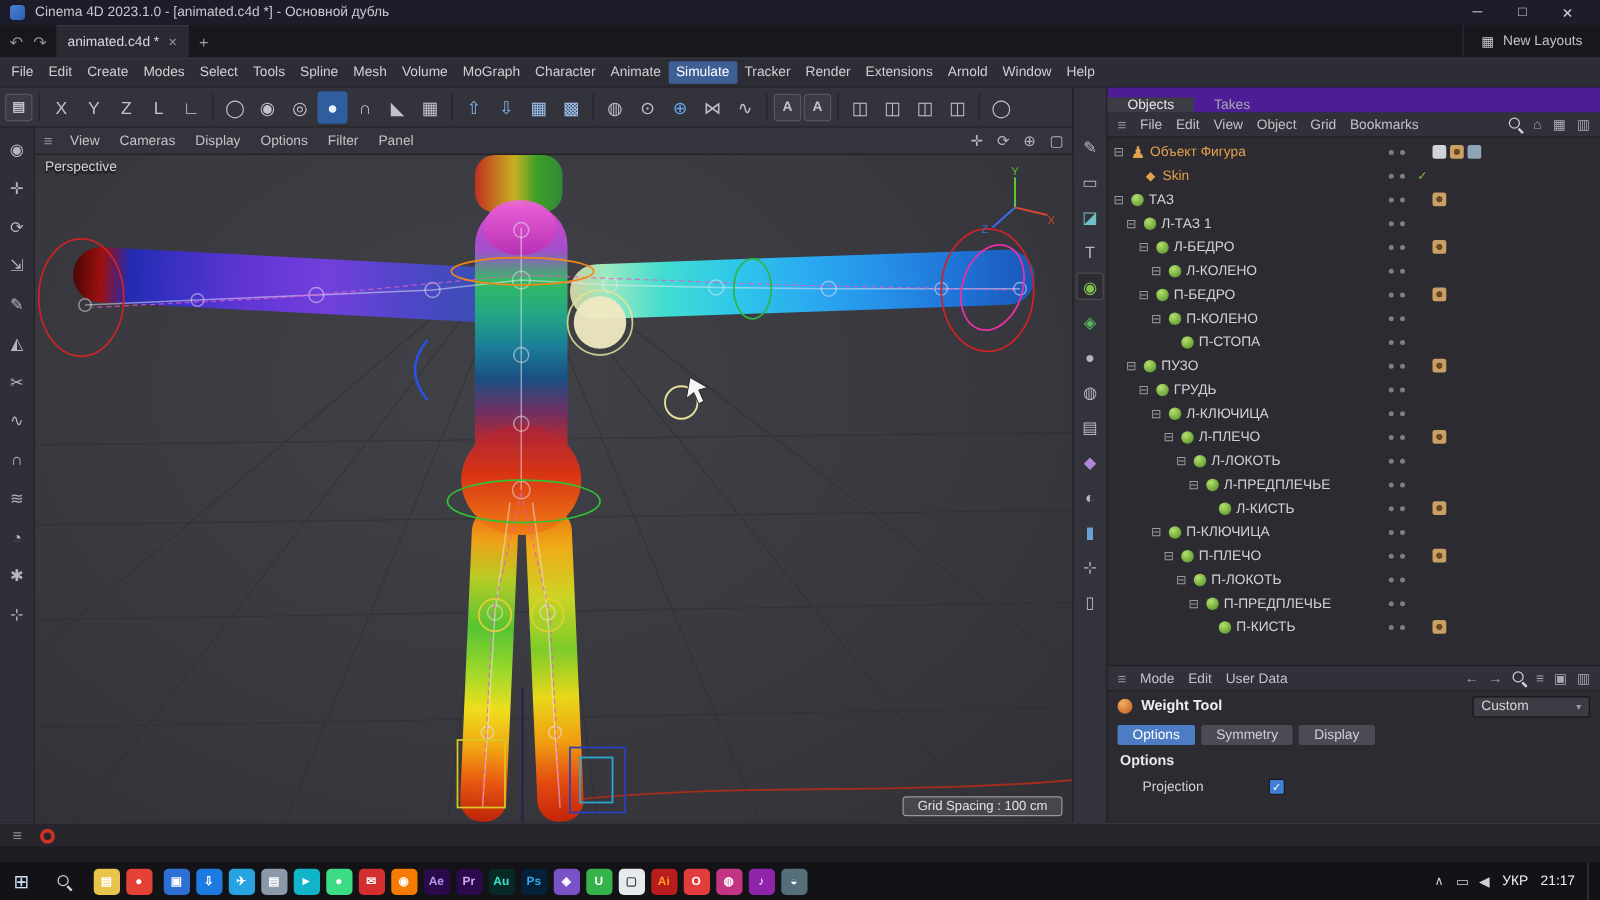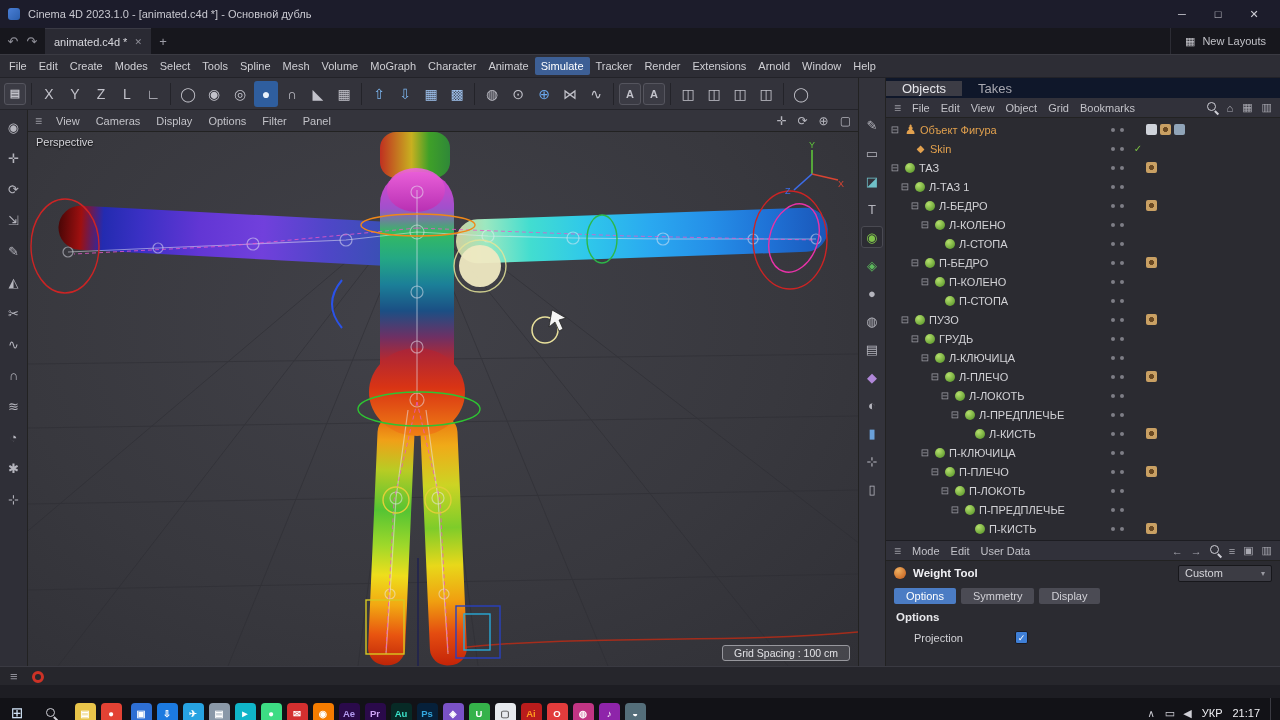--- a/index.html
+++ b/index.html
@@ -1,19 +1,19 @@
 <!DOCTYPE html>
 <html><head>
 <meta charset="utf-8">
 <style>
 *{margin:0;padding:0;box-sizing:border-box}
 html,body{width:1280px;height:720px;overflow:hidden;background:#000;font-family:"Liberation Sans",sans-serif}
 body{color:#ccc}
 
-.titlebar{height:28px;background:#1c1c2b;display:flex;align-items:center;padding:0 8px;color:#c8c8d0;font-size:11px;gap:8px}
+.titlebar{height:20px;background:#1c1c2b;display:flex;align-items:center;padding:0 8px;color:#c8c8d0;font-size:11px;gap:8px}
 .appicon{width:12px;height:12px;border-radius:3px;background:linear-gradient(135deg,#4a7fd6,#2b5fae);flex:none}
 .winctl{margin-left:auto;display:flex}
 .winctl span{width:36px;text-align:center;font-size:11px;color:#cfcfd6}
 
 .tabrow{height:26px;background:#17171d;display:flex;align-items:stretch;color:#b9b9c2;font-size:11px}
 .tnav{display:flex;align-items:center;gap:3px;padding:0 5px;color:#8f8f98}
 .tnavb{width:16px;text-align:center;font-size:13px}
 .doctab{display:flex;align-items:center;gap:7px;background:#2a2a33;padding:0 9px;border-top:1px solid #3a3a44;color:#d8d8de}
 .doctab .close{color:#8f8f98;font-size:9px}
 .addtab{width:24px;display:flex;align-items:center;justify-content:center;color:#9f9fa8;font-size:13px}
@@ -48,21 +48,21 @@
 .vplabel{position:absolute;top:4px;left:8px;font-size:11px;color:#d5d5da;text-shadow:0 1px 2px #000}
 .gizmo{position:absolute;top:8px;right:12px}
 .gridbadge{position:absolute;right:8px;bottom:5px;font-size:10.5px;color:#e2e2e6;background:rgba(72,72,78,.92);border:1px solid #97979d;border-radius:3px;padding:1px 11px}
 .tooltip{position:absolute;left:372px;top:188px;width:176px;background:rgba(95,112,150,.74);border:1px solid rgba(165,180,215,.9);font-size:10.5px;color:#fff;line-height:15px}
 .tooltip div{padding:0 5px;white-space:nowrap}
 .tooltip .hl{background:rgba(162,178,212,.55)}
 .modestrip{width:28px;background:#33333b;border-left:1px solid #222;border-right:1px solid #222;display:flex;flex-direction:column;align-items:center;padding-top:36px;gap:6px}
 
 .rightcol{flex:1;display:flex;flex-direction:column;background:#2b2b31}
 .objpanel{height:463px;display:flex;flex-direction:column;border-bottom:1px solid #1d1d22}
-.objtabs{height:20px;background:#0f172a;display:flex;font-size:13px;color:#a8a8b0;align-items:center}
+.objtabs{height:20px;background:#4c1d95;display:flex;font-size:11px;color:#a8a8b0;align-items:flex-end}
 .objtab{padding:0 16px;display:flex;align-items:center}
 .objtab.active{background:#3c3c45;color:#e5e5ea}
 .objmenu{height:20px;background:#31313a;display:flex;align-items:center;font-size:11px;color:#c2c2c8;gap:11px;padding:0 8px;border-bottom:1px solid #222}
 .objicons{margin-left:auto;display:flex;gap:9px;color:#a8a8b0;align-items:center;font-size:11px}
 .oic{font-size:11px}
 .objtree{flex:1;overflow:hidden;padding-top:2px}
 .trow{height:19px;display:flex;align-items:center;font-size:11px;color:#d2d2d6}
 .tind{flex:none}
 .texp{width:12px;color:#9a9aa2;font-size:10px;text-align:center;flex:none}
 .ticon{width:13px;height:13px;margin:0 3px;display:flex;align-items:center;justify-content:center;flex:none}
@@ -522,33 +522,20 @@
             <span class="tlabel">Л-КОЛЕНО</span>
             <span class="tdots">
               <i></i>
               <i></i>
             </span>
             <span class="tchk"></span>
             <span class="ttagwrap"></span>
             <span class="tspace"></span>
           </div>
           <div class="trow">
-            <span class="tind" style="width: 43px;"></span>
-            <span class="texp"></span>
-            <span class="ticon joint"></span>
-            <span class="tlabel">Л-СТОПА</span>
-            <span class="tdots">
-              <i></i>
-              <i></i>
-            </span>
-            <span class="tchk"></span>
-            <span class="ttagwrap"></span>
-            <span class="tspace"></span>
-          </div>
-          <div class="trow">
             <span class="tind" style="width: 23px;"></span>
             <span class="texp">⊟</span>
             <span class="ticon joint"></span>
             <span class="tlabel">П-БЕДРО</span>
             <span class="tdots">
               <i></i>
               <i></i>
             </span>
             <span class="tchk"></span>
             <span class="ttagwrap">

